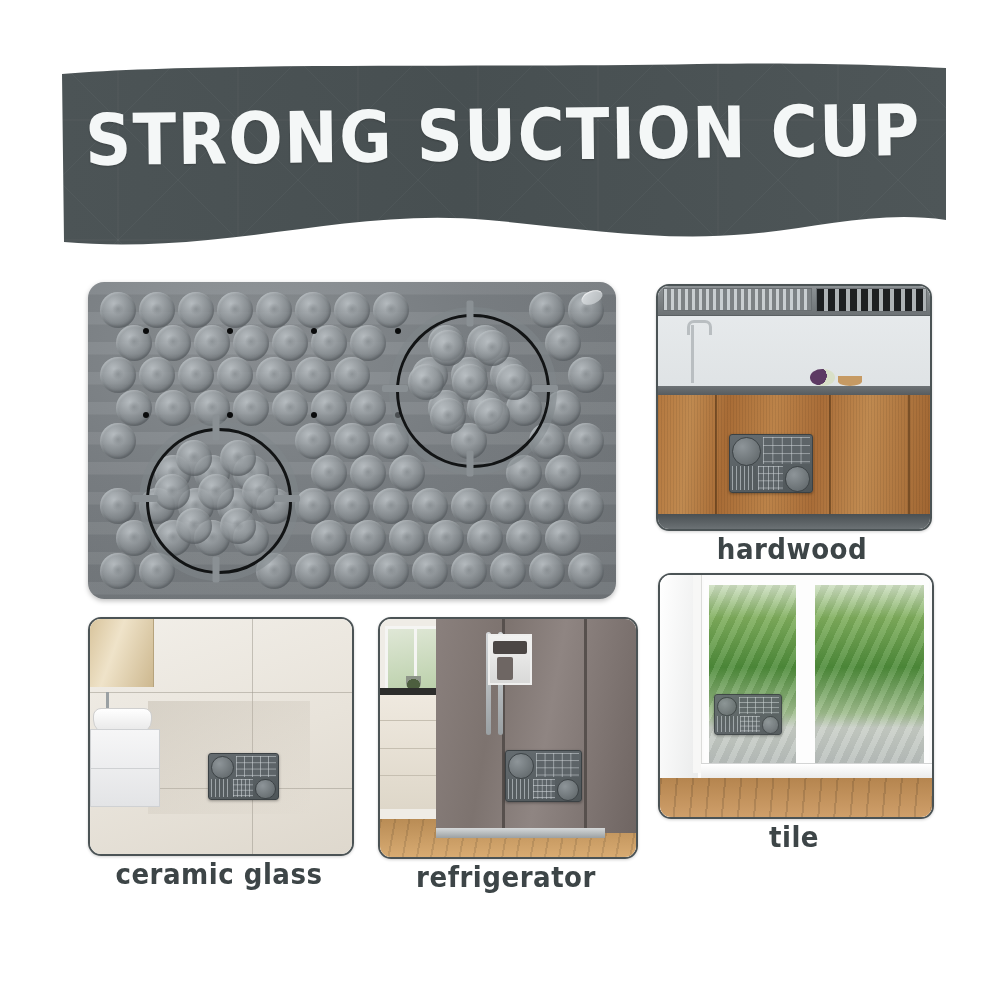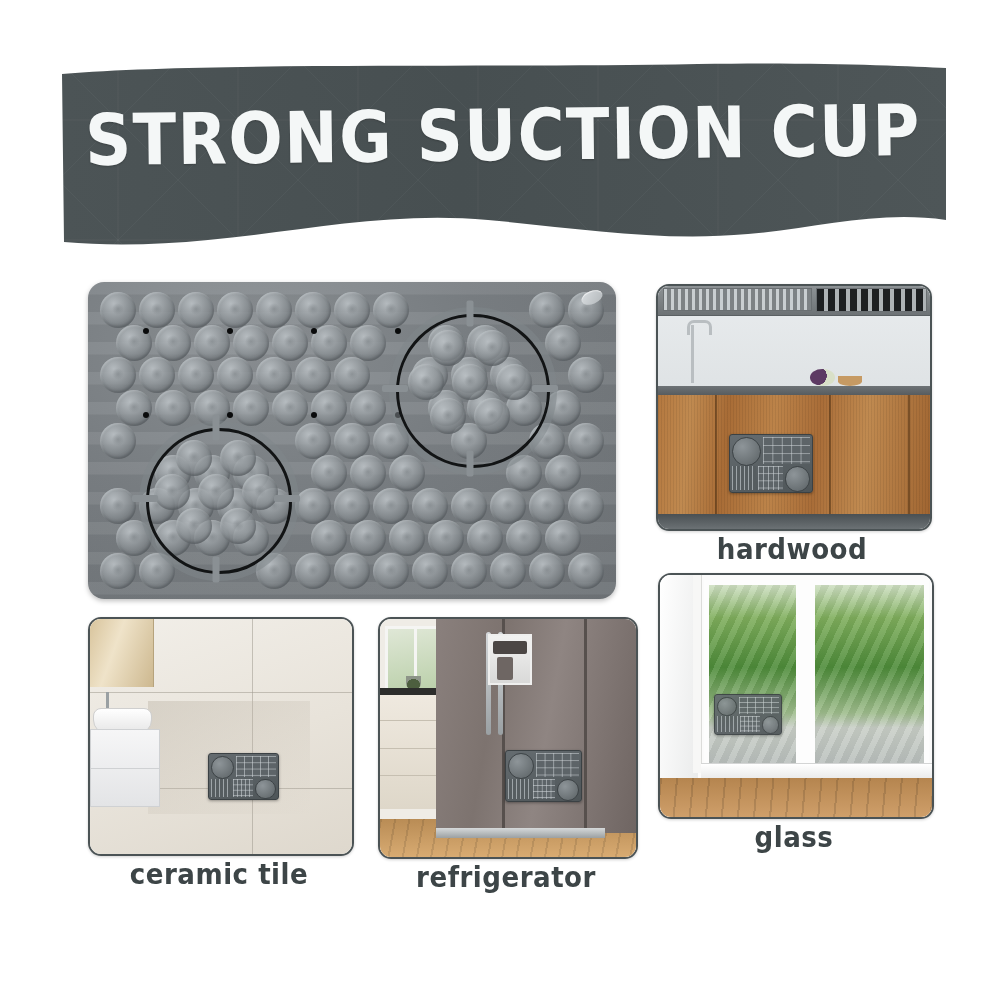--- a/index.html
+++ b/index.html
@@ -484,21 +484,21 @@
           <div class="mm-grid"></div>
         </div>
       <div class="mm-bot">
           <div class="mm-lines"></div>
           <div class="mm-grid"></div>
           <div class="mm-disc"></div>
         </div>
     </div>
   </div>
 </div>
-<div class="photo-label" style="left:658px; top:820px; width:272px;">glass</div>
+<div class="photo-label" style="left:658px; top:820px; width:272px;">tile</div>
 
 <div class="photo-card" style="left:88px; top:617px; width:262px; height:235px;">
   <div class="scene">
     <div class="ct-bg"></div>
     <div class="ct-grout-v" style="left:62%"></div>
     <div class="ct-grout-h" style="top:31%"></div>
     <div class="ct-grout-h" style="top:72%"></div>
     <div class="ct-shadow"></div>
     <div class="ct-upper-cab"></div>
     <div class="ct-tap"></div>
@@ -512,21 +512,21 @@
           <div class="mm-grid"></div>
         </div>
       <div class="mm-bot">
           <div class="mm-lines"></div>
           <div class="mm-grid"></div>
           <div class="mm-disc"></div>
         </div>
     </div>
   </div>
 </div>
-<div class="photo-label" style="left:88px; top:857px; width:262px;">ceramic tile</div>
+<div class="photo-label" style="left:88px; top:857px; width:262px;">ceramic glass</div>
 
 <div class="photo-card" style="left:378px; top:617px; width:256px; height:238px;">
   <div class="scene">
     <div class="rf-bg"></div>
     <div class="rf-window">
         <div class="rf-window-bar"></div>
       </div>
     <div class="rf-plant"></div>
     <div class="rf-sill"></div>
     <div class="rf-drawers">

